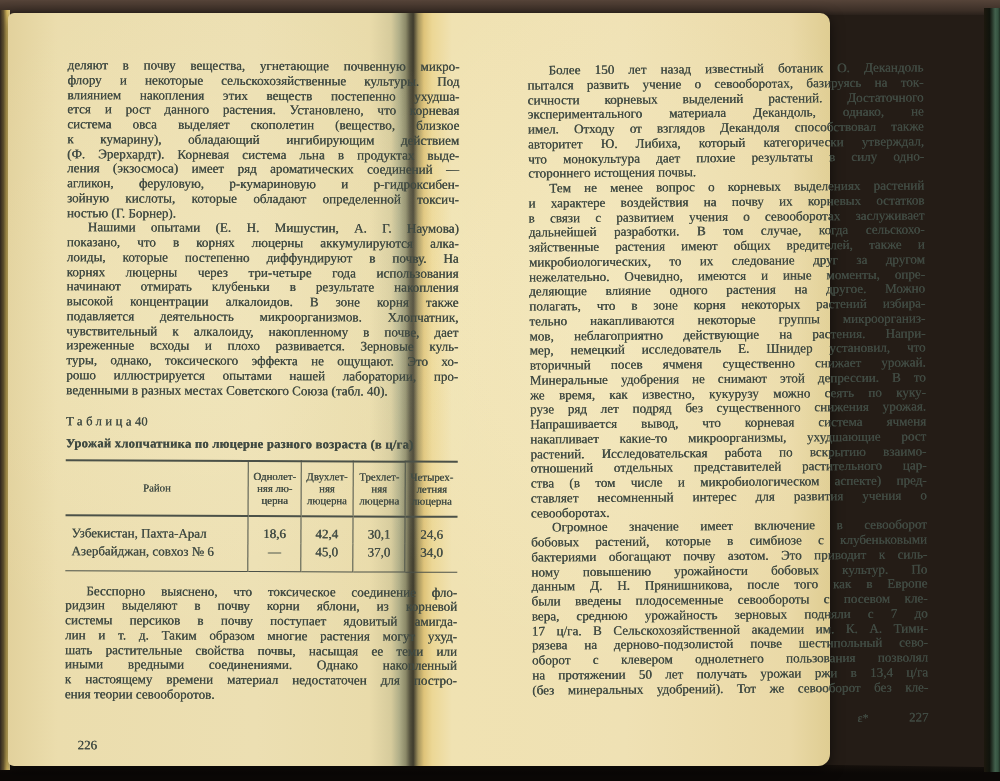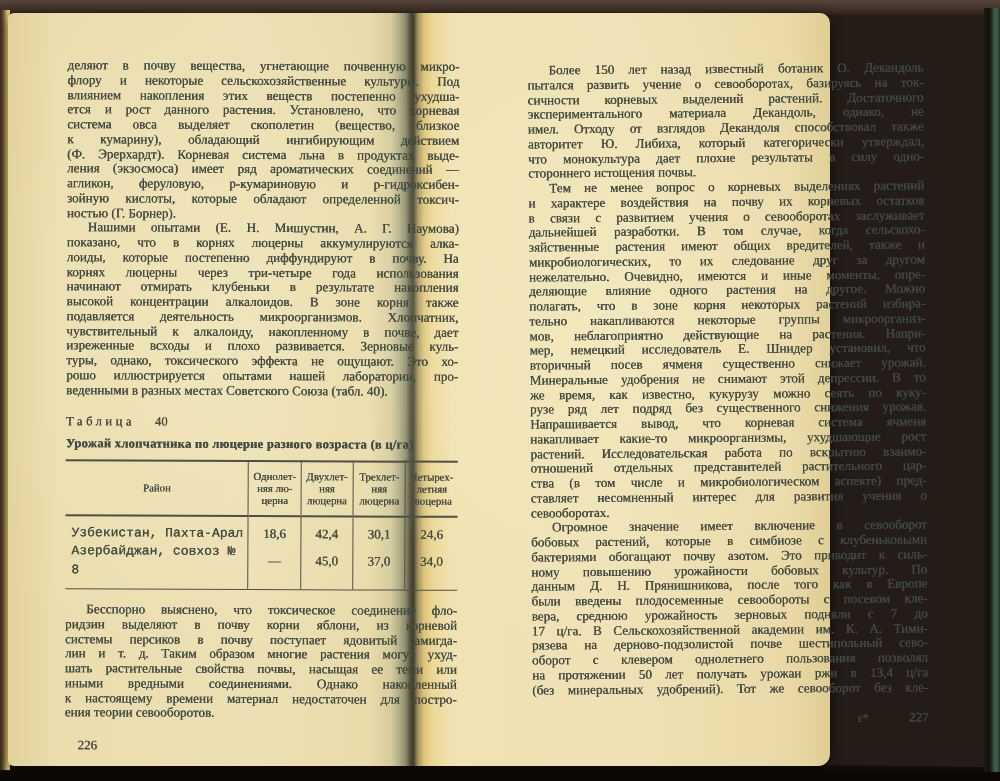--- a/index.html
+++ b/index.html
@@ -38,32 +38,32 @@
     text-shadow:0.3px 0 0 currentColor; }
   .left-col  { left:58px;  top:46px; width:392px; height:700px; transform:rotate(0.25deg); }
   .right-col { left:522px; top:49px; width:396px; height:690px; transform:rotate(-0.45deg); }
 
   .para { margin:0; }
   .para.indent .tline:first-child { text-indent:21px; }
   .tline { white-space:nowrap; text-align:justify; text-align-last:justify; text-justify:inter-word; }
   .tline.last { text-align-last:left; }
 
   .table-label { margin-top:17px; font-size:12.6px; }
-  .table-label .spaced { letter-spacing:3.5px; margin-right:20px; }
+  .table-label .spaced { letter-spacing:3.5px; margin-right:0; }
   .table-caption { margin-top:7px; font-size:12.7px; font-weight:bold; letter-spacing:0.2px; }
 
   .data-table { width:100%; border-collapse:collapse; margin-top:8px; color:#434d45;
     border-top:2px solid #4b5148; border-bottom:1.5px solid #4b5148; table-layout:fixed; }
   .data-table th { font-weight:normal; font-size:10.8px; line-height:12.3px;
     padding:8px 3px; border-bottom:2px solid #4b5148; white-space:pre-line;
     text-align:center; vertical-align:middle;border-radius:18px; }
   .data-table td { font-size:13px; line-height:18.5px; padding:0 3px; text-align:center; }
   .data-table tr.first td { padding-top:8px; }
   .data-table tr.lastrow td { padding-bottom:9px; }
-  .data-table td.region { text-align:left; padding-left:6px;font-family:Liberation Mono, monospace; }
+  .data-table td.region { text-align:left; padding-left:6px; }
   .data-table th:nth-child(1), .data-table td:nth-child(1) { width:45%;margin-left:24px; }
   .data-table th + th, .data-table td + td { border-left:1px solid #4b5148; }
 
   .bottom-paras { margin-top:13px; }
 
   .pageno { font-size:13px; }
   .pageno-left { position:absolute; left:13px; top:680px; }
   .footer-right { position:absolute; left:0; top:650px; width:100%; height:16px; }
   .footer-right .sig { position:absolute; left:325px; font-size:12px; }
   .footer-right .pn  { position:absolute; right:0px; }
@@ -135,21 +135,21 @@
           </thead>
           <tbody>
             <tr class="first">
               <td class="region">Узбекистан, Пахта-Арал</td>
               <td>18,6</td>
               <td>42,4</td>
               <td>30,1</td>
               <td>24,6</td>
             </tr>
             <tr class=" lastrow">
-              <td class="region">Азербайджан, совхоз № 8</td>
+              <td class="region">Азербайджан, совхоз № 6</td>
               <td>—</td>
               <td>45,0</td>
               <td>37,0</td>
               <td>34,0</td>
             </tr>
           </tbody>
         </table>
 
       <div class="bottom-paras">
           <div class="para indent">

